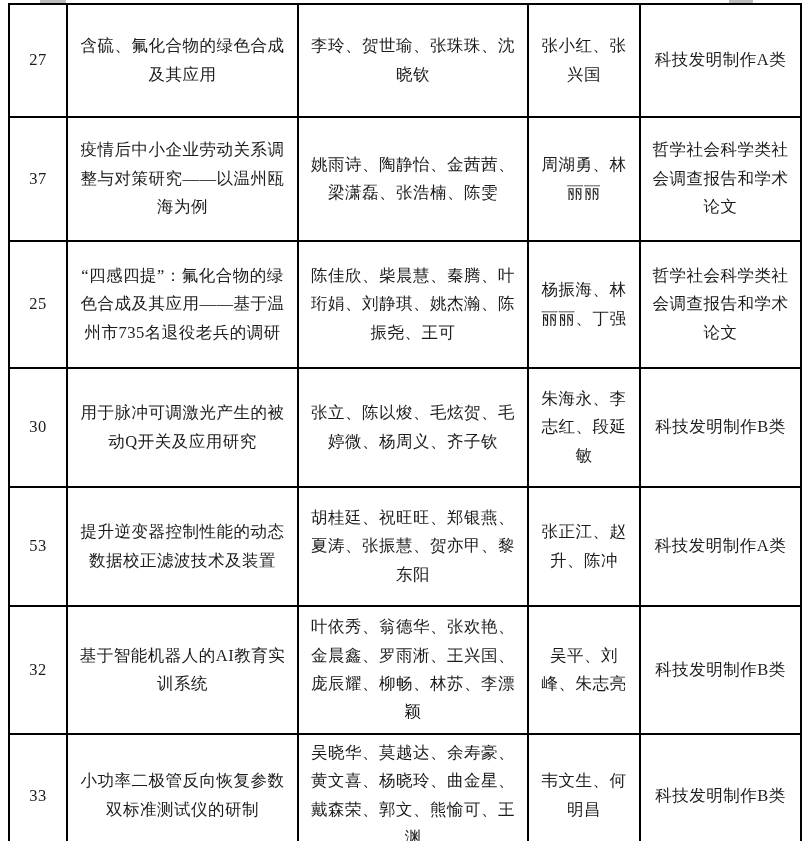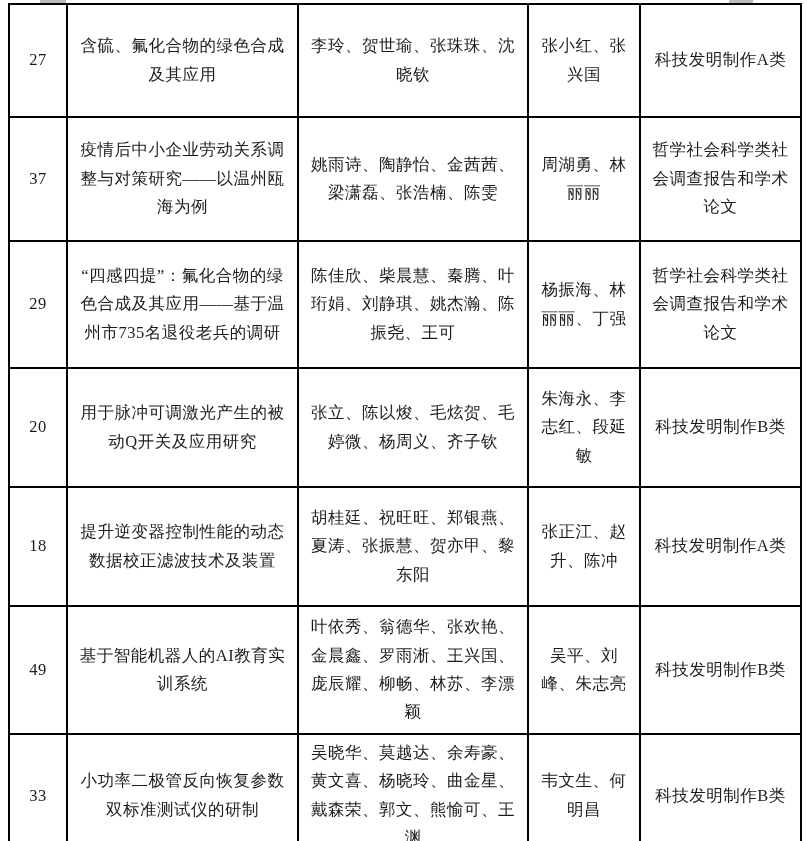--- a/index.html
+++ b/index.html
@@ -79,42 +79,42 @@
         <td>科技发明制作A类</td>
       </tr>
       <tr class="r1">
         <td class="col-no">37</td>
         <td>疫情后中小企业劳动关系调整与对策研究——以温州瓯海为例</td>
         <td>姚雨诗、陶静怡、金茜茜、梁潇磊、张浩楠、陈雯</td>
         <td>周湖勇、林丽丽</td>
         <td>哲学社会科学类社会调查报告和学术论文</td>
       </tr>
       <tr class="r2">
-        <td class="col-no">29</td>
+        <td class="col-no">25</td>
         <td>“四感四提”：氟化合物的绿色合成及其应用——基于温州市735名退役老兵的调研</td>
         <td>陈佳欣、柴晨慧、秦腾、叶珩娟、刘静琪、姚杰瀚、陈振尧、王可</td>
         <td>杨振海、林丽丽、丁强</td>
         <td>哲学社会科学类社会调查报告和学术论文</td>
       </tr>
       <tr class="r3">
-        <td class="col-no">20</td>
+        <td class="col-no">30</td>
         <td>用于脉冲可调激光产生的被动Q开关及应用研究</td>
         <td>张立、陈以焌、毛炫贺、毛婷微、杨周义、齐子钦</td>
         <td>朱海永、李志红、段延敏</td>
         <td>科技发明制作B类</td>
       </tr>
       <tr class="r4">
-        <td class="col-no">18</td>
+        <td class="col-no">53</td>
         <td>提升逆变器控制性能的动态数据校正滤波技术及装置</td>
         <td>胡桂廷、祝旺旺、郑银燕、夏涛、张振慧、贺亦甲、黎东阳</td>
         <td>张正江、赵升、陈冲</td>
         <td>科技发明制作A类</td>
       </tr>
       <tr class="r5">
-        <td class="col-no">49</td>
+        <td class="col-no">32</td>
         <td>基于智能机器人的AI教育实训系统</td>
         <td>叶依秀、翁德华、张欢艳、金晨鑫、罗雨淅、王兴国、庞辰耀、柳畅、林苏、李漂颖</td>
         <td>吴平、刘峰、朱志亮</td>
         <td>科技发明制作B类</td>
       </tr>
       <tr class="r6">
         <td class="col-no">33</td>
         <td>小功率二极管反向恢复参数双标准测试仪的研制</td>
         <td>吴晓华、莫越达、余寿豪、黄文喜、杨晓玲、曲金星、戴森荣、郭文、熊愉可、王渊</td>
         <td>韦文生、何明昌</td>

